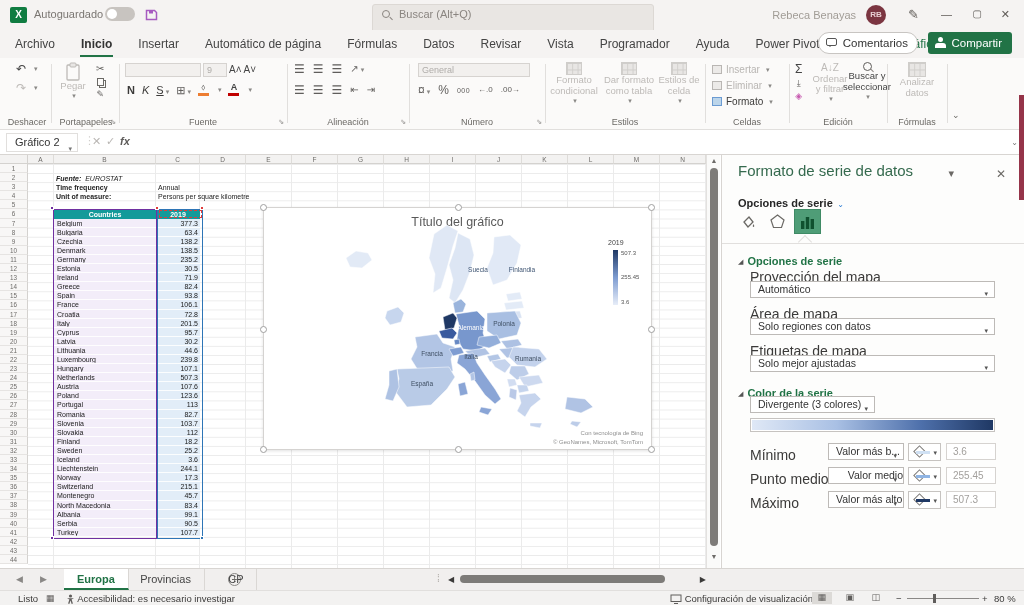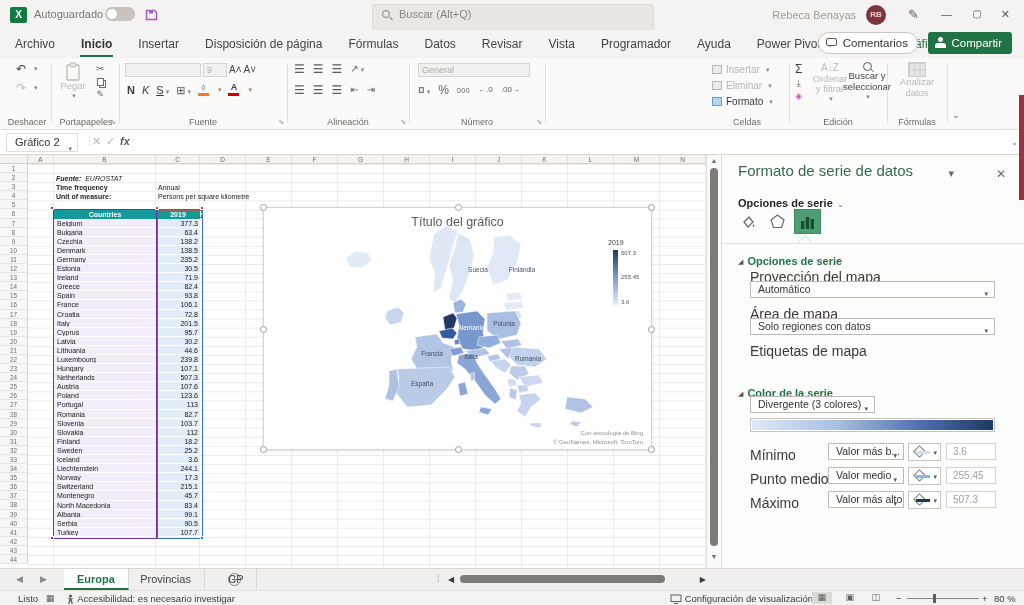--- a/index.html
+++ b/index.html
@@ -195,21 +195,21 @@
     <span class="winbtn w-min">—</span>
     <span class="winbtn w-max">▢</span>
     <span class="winbtn w-close">✕</span>
   </div>
 
   <div class="menubar">
     <div class="mtabs" id="mtabs">
         <div class="mtab">Archivo</div>
         <div class="mtab active">Inicio</div>
         <div class="mtab">Insertar</div>
-        <div class="mtab">Disposición de página</div>
+        <div class="mtab">Automático de página</div>
         <div class="mtab">Fórmulas</div>
         <div class="mtab">Datos</div>
         <div class="mtab">Revisar</div>
         <div class="mtab">Vista</div>
         <div class="mtab">Programador</div>
         <div class="mtab">Ayuda</div>
         <div class="mtab">Power Pivot</div>
         <div class="mtab ctx">Diseño de gráfico</div>
         <div class="mtab ctx">Formato</div>
       </div>
@@ -306,20 +306,38 @@
         <span class="ric">¤<span class="caret">▾</span></span>
         <span class="ric">%</span>
         <span class="ric" style="font-size:7px;letter-spacing:.5px;">000</span>
         <span class="ric" style="font-size:8px;">←.0</span>
         <span class="ric" style="font-size:8px;">.00→</span>
       </div>
       <div class="glabel">Número</div>
       <span class="launcher">⇘</span>
     </div>
 
+    <div class="rgroup" style="left:546px;width:158px;">
+      <div class="bigbtn dis" style="left:2px;width:52px;">
+        <span class="gridic"></span>
+        <span style="color:#bdbab7;">Formato condicional</span>
+          <span class="caret">▾</span>
+      </div>
+      <div class="bigbtn dis" style="left:56px;width:54px;">
+        <span class="gridic"></span>
+        <span style="color:#bdbab7;">Dar formato como tabla</span>
+          <span class="caret">▾</span>
+      </div>
+      <div class="bigbtn dis" style="left:112px;width:42px;">
+        <span class="gridic"></span>
+        <span style="color:#bdbab7;">Estilos de celda</span>
+          <span class="caret">▾</span>
+      </div>
+      <div class="glabel">Estilos</div>
+    </div>
 
     <div class="rgroup" style="left:706px;width:82px;">
       <div class="minibtn" style="position:absolute;left:6px;top:4px;">
         <span class="sqic"></span>
           <span>Insertar</span>
           <span class="caret">▾</span>
       </div>
       <div class="minibtn" style="position:absolute;left:6px;top:20px;">
         <span class="sqic"></span>
           <span>Eliminar</span>
@@ -747,40 +765,41 @@
         <span class="p-marker">◢</span><span class="p-sect">Opciones de serie</span>
       </div>
 
       <div class="p-label" style="left:28px;top:114px;">Proyección del mapa</div>
       <div class="p-select" style="left:28px;top:126px;width:245px;"><span>Automático</span></div>
 
       <div class="p-label" style="left:28px;top:151px;">Área de mapa</div>
       <div class="p-select" style="left:28px;top:163px;width:245px;"><span>Solo regiones con datos</span></div>
 
       <div class="p-label" style="left:28px;top:188px;">Etiquetas de mapa</div>
+      <div class="p-select" style="left:28px;top:200px;width:245px;"><span>Solo mejor ajustadas</span></div>
 
       <div style="position:absolute;left:16px;top:228px;">
         <span class="p-marker">◢</span><span class="p-sect">Color de la serie</span>
       </div>
       <div class="p-select" style="left:28px;top:241px;width:125px;"><span>Divergente (3 colores)</span></div>
       <div class="gradbar">
           <div></div>
         </div>
 
       <div class="p-label" style="left:28px;top:292px;">Mínimo</div>
       <div class="p-select" style="left:106px;top:288px;width:76px;"><span>Valor más b...</span></div>
       <div class="p-bucketbtn" style="left:186px;top:288px;">
         <span class="bk">
             <span class="bkbar" style="background:#cfe0f3;"></span>
           </span>
       </div>
       <div class="p-value" style="left:224px;top:288px;"><span>3.6</span></div>
 
       <div class="p-label" style="left:28px;top:316px;">Punto medio</div>
-      <div class="p-select" style="left:106px;top:312px;width:76px;"><span>Valor medio</span></div>
+      <div class="p-select" style="left:106px;top:312px;width:76px;text-align:right;"><span>Valor medio</span></div>
       <div class="p-bucketbtn" style="left:186px;top:312px;">
         <span class="bk">
             <span class="bkbar" style="background:#8fb4e3;"></span>
           </span>
       </div>
       <div class="p-value" style="left:224px;top:312px;"><span>255.45</span></div>
 
       <div class="p-label" style="left:28px;top:340px;">Máximo</div>
       <div class="p-select" style="left:106px;top:336px;width:76px;"><span>Valor más alto</span></div>
       <div class="p-bucketbtn" style="left:186px;top:336px;">

